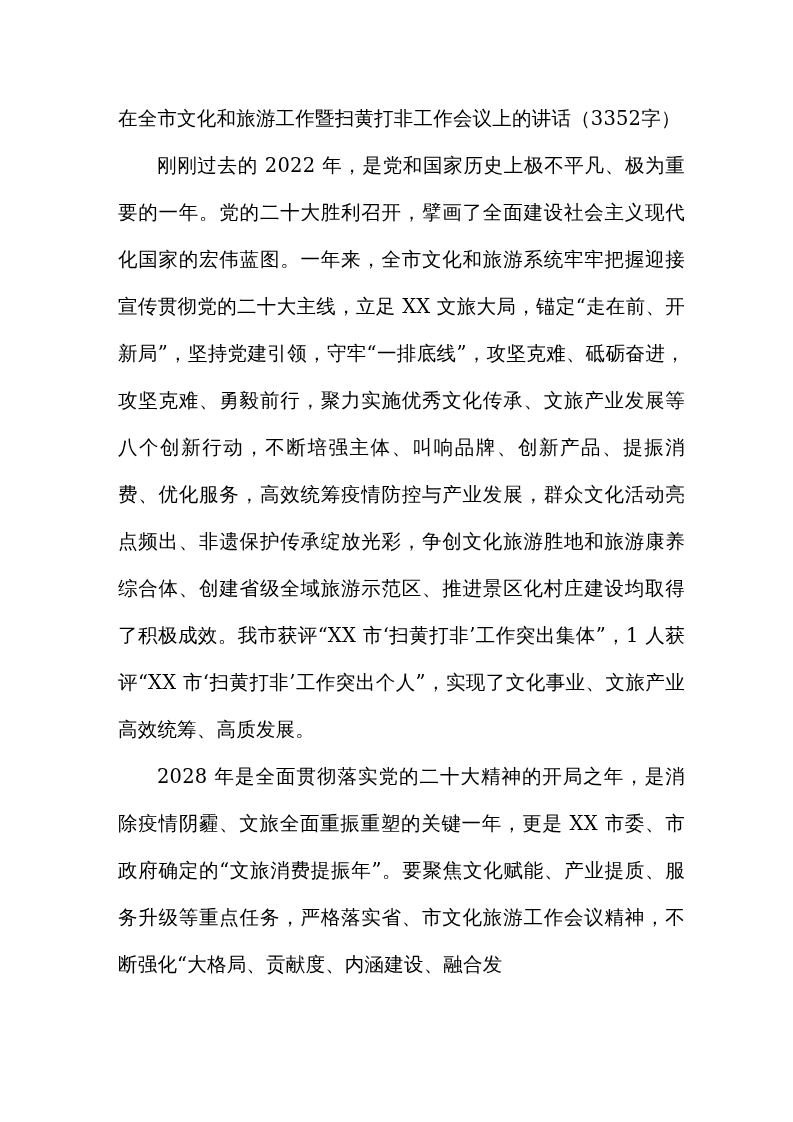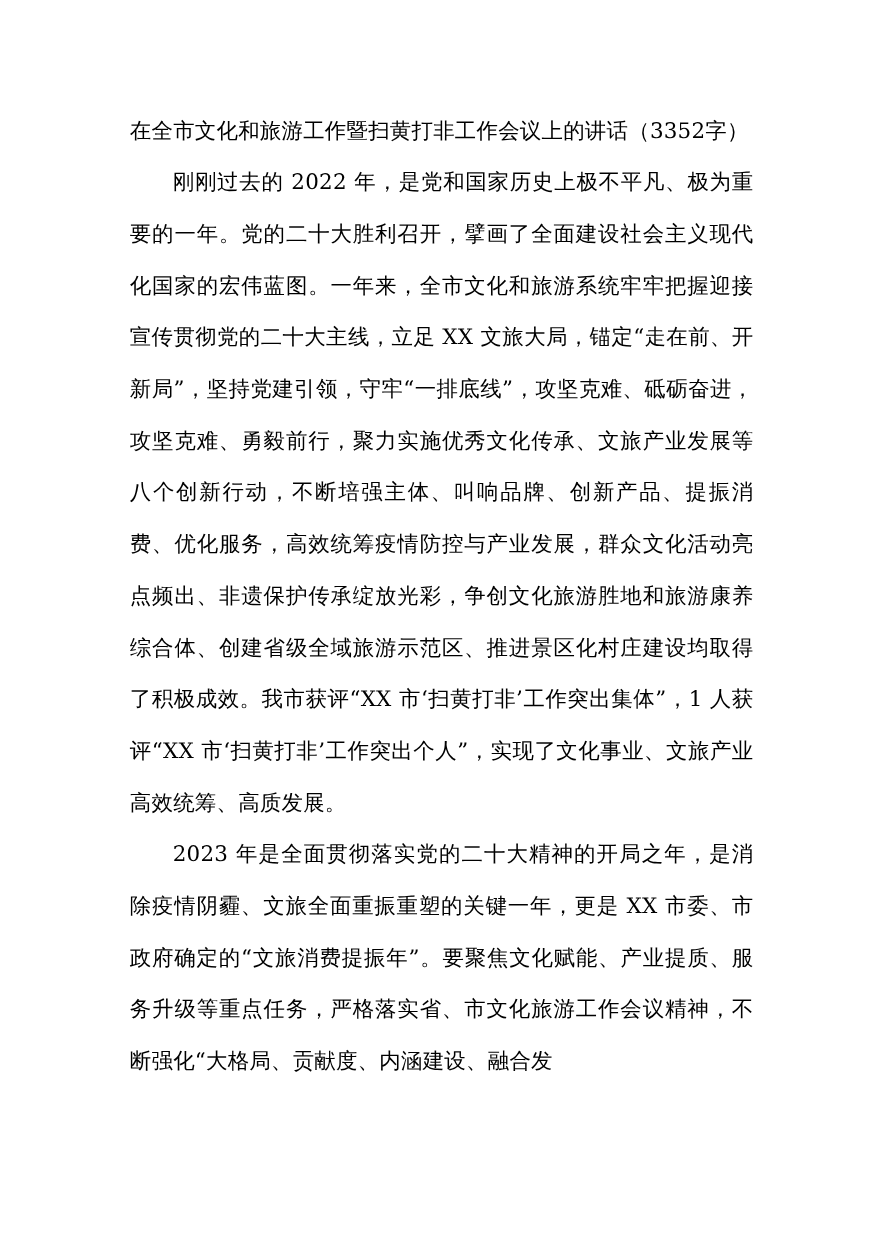--- a/index.html
+++ b/index.html
@@ -38,15 +38,15 @@
     margin-bottom: 0;
   }
 </style>
 </head>
 <body>
 
 <div class="page">
   <div class="doc-body">
     <p class="para title-para">在全市文化和旅游工作暨扫黄打非工作会议上的讲话（3352字）</p>
     <p class="para para-indent">刚刚过去的 2022 年，是党和国家历史上极不平凡、极为重要的一年。党的二十大胜利召开，擘画了全面建设社会主义现代化国家的宏伟蓝图。一年来，全市文化和旅游系统牢牢把握迎接宣传贯彻党的二十大主线，立足 XX 文旅大局，锚定“走在前、开新局”，坚持党建引领，守牢“一排底线”，攻坚克难、砥砺奋进，攻坚克难、勇毅前行，聚力实施优秀文化传承、文旅产业发展等八个创新行动，不断培强主体、叫响品牌、创新产品、提振消费、优化服务，高效统筹疫情防控与产业发展，群众文化活动亮点频出、非遗保护传承绽放光彩，争创文化旅游胜地和旅游康养综合体、创建省级全域旅游示范区、推进景区化村庄建设均取得了积极成效。我市获评“XX 市‘扫黄打非’工作突出集体”，1 人获评“XX 市‘扫黄打非’工作突出个人”，实现了文化事业、文旅产业高效统筹、高质发展。</p>
-    <p class="para para-indent">2023 年是全面贯彻落实党的二十大精神的开局之年，是消除疫情阴霾、文旅全面重振重塑的关键一年，更是 XX 市委、市政府确定的“文旅消费提振年”。要聚焦文化赋能、产业提质、服务升级等重点任务，严格落实省、市文化旅游工作会议精神，不断强化“大格局、贡献度、内涵建设、融合发</p>
+    <p class="para para-indent">2028 年是全面贯彻落实党的二十大精神的开局之年，是消除疫情阴霾、文旅全面重振重塑的关键一年，更是 XX 市委、市政府确定的“文旅消费提振年”。要聚焦文化赋能、产业提质、服务升级等重点任务，严格落实省、市文化旅游工作会议精神，不断强化“大格局、贡献度、内涵建设、融合发</p>
   </div>
 </div>
 
 </body></html>

